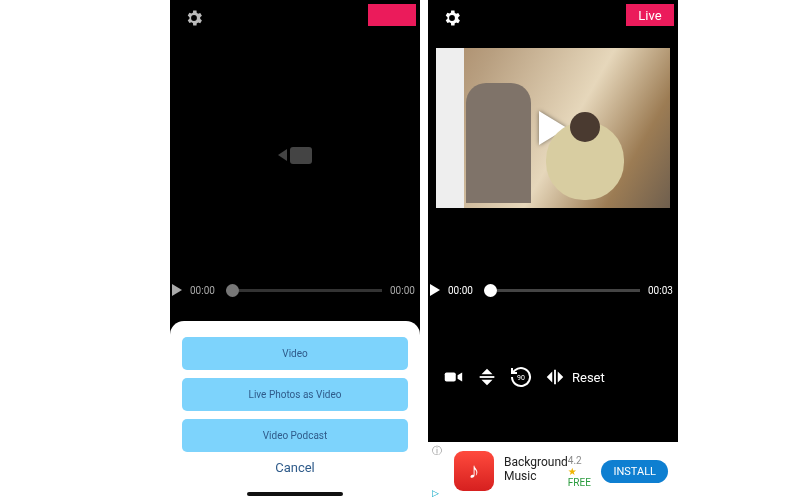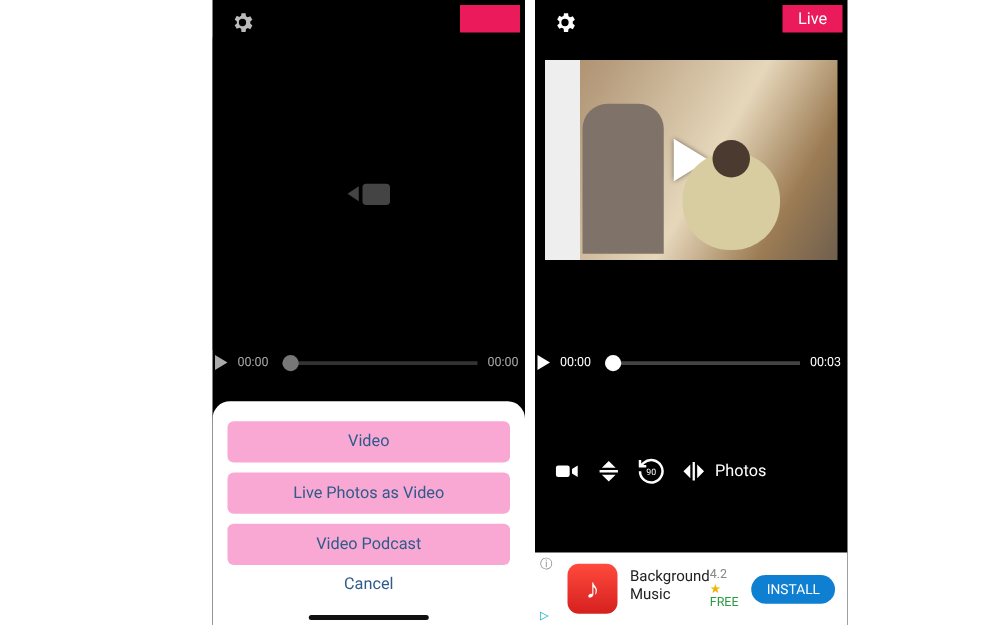--- a/index.html
+++ b/index.html
@@ -97,26 +97,26 @@
     left: 0; right: 0; bottom: 0;
     background: #fff;
     border-top-left-radius: 14px;
     border-top-right-radius: 14px;
     padding: 16px 12px 10px;
     display: flex; flex-direction: column;
     gap: 8px;
     box-shadow: 0 -1px 6px rgba(0,0,0,.4);
   }
   .sheet-item {
-    background: #f9a8d4;
+    background: #7dd3fc;
     border-radius: 5px;
     height: 33px;
     display: flex; align-items: center; justify-content: center;
     color: #2f5b8a;
-    font-size: 13px;
+    font-size: 10px;
     cursor: pointer;
   }
   .sheet-cancel {
     height: 30px;
     display: flex; align-items: flex-start; justify-content: center;
     color: #2f5b8a;
     font-size: 13px;
     cursor: pointer;
   }
   .home-indicator {
@@ -312,21 +312,21 @@
           <path d="M3 3v5h5"></path>
           <text x="12" y="15" font-size="7" fill="#fff" text-anchor="middle" stroke="none">90</text>
         </svg>
     </div>
     <div class="tool">
       <svg width="22" height="22" viewBox="0 0 24 24" fill="none" stroke="#fff" stroke-width="2">
           <path d="M12 4v16"></path>
           <path d="M3 12l6-6v12L3 12zM21 12l-6-6v12l6-6z" fill="#fff" stroke="none"></path>
         </svg>
     </div>
-    <div class="reset-btn"><span>Photos</span></div>
+    <div class="reset-btn"><span>Reset</span></div>
   </div>
 
   <div class="ad">
     <span class="ad-close">ⓘ</span>
     <span class="mark">▷</span>
     <div class="ad-icon">♪</div>
     <div class="ad-text">
       <span>Background Music</span>
       <span class="ad-sub">
         <span>4.2</span>

